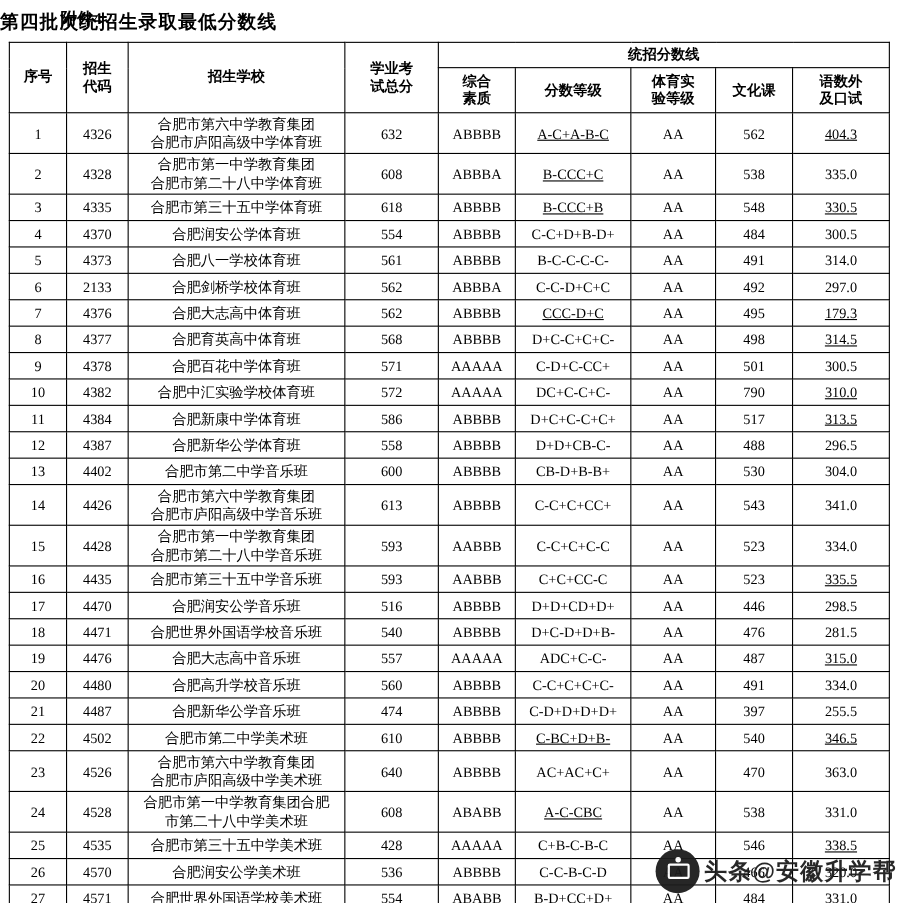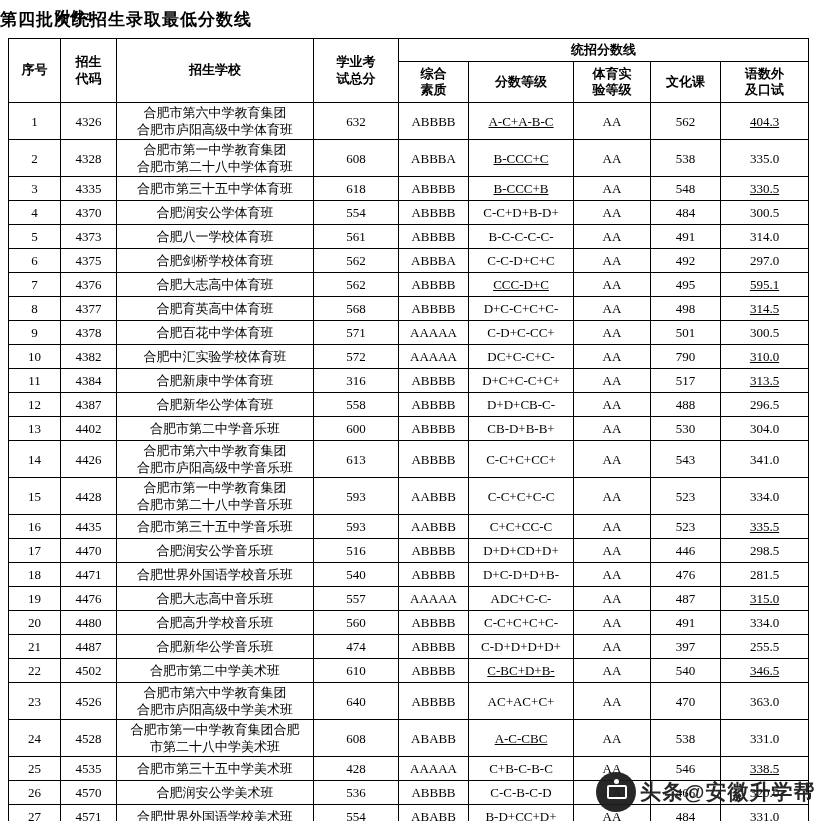--- a/index.html
+++ b/index.html
@@ -212,39 +212,39 @@
           <td class="school pre"><span>合肥八一学校体育班</span></td>
           <td><span>561</span></td>
           <td><span>ABBBB</span></td>
           <td><span>B-C-C-C-C-</span></td>
           <td><span>AA</span></td>
           <td><span>491</span></td>
           <td><span>314.0</span></td>
         </tr>
         <tr>
           <td><span>6</span></td>
-          <td><span>4375</span></td>
+          <td><span>2133</span></td>
           <td class="school pre"><span>合肥剑桥学校体育班</span></td>
           <td><span>562</span></td>
           <td><span>ABBBA</span></td>
           <td><span>C-C-D+C+C</span></td>
           <td><span>AA</span></td>
           <td><span>492</span></td>
           <td><span>297.0</span></td>
         </tr>
         <tr>
           <td><span>7</span></td>
           <td><span>4376</span></td>
           <td class="school pre"><span>合肥大志高中体育班</span></td>
           <td><span>562</span></td>
           <td><span>ABBBB</span></td>
           <td><span class="u">CCC-D+C</span></td>
           <td><span>AA</span></td>
           <td><span>495</span></td>
-          <td><span class="u">595.1</span></td>
+          <td><span class="u">179.3</span></td>
         </tr>
         <tr>
           <td><span>8</span></td>
           <td><span>4377</span></td>
           <td class="school pre"><span>合肥育英高中体育班</span></td>
           <td><span>568</span></td>
           <td><span>ABBBB</span></td>
           <td><span>D+C-C+C+C-</span></td>
           <td><span>AA</span></td>
           <td><span>498</span></td>
@@ -269,21 +269,21 @@
           <td><span>AAAAA</span></td>
           <td><span>DC+C-C+C-</span></td>
           <td><span>AA</span></td>
           <td><span>790</span></td>
           <td><span class="u">310.0</span></td>
         </tr>
         <tr>
           <td><span>11</span></td>
           <td><span>4384</span></td>
           <td class="school pre"><span>合肥新康中学体育班</span></td>
-          <td><span>316</span></td>
+          <td><span>586</span></td>
           <td><span>ABBBB</span></td>
           <td><span>D+C+C-C+C+</span></td>
           <td><span>AA</span></td>
           <td><span>517</span></td>
           <td><span class="u">313.5</span></td>
         </tr>
         <tr>
           <td><span>12</span></td>
           <td><span>4387</span></td>
           <td class="school pre"><span>合肥新华公学体育班</span></td>

